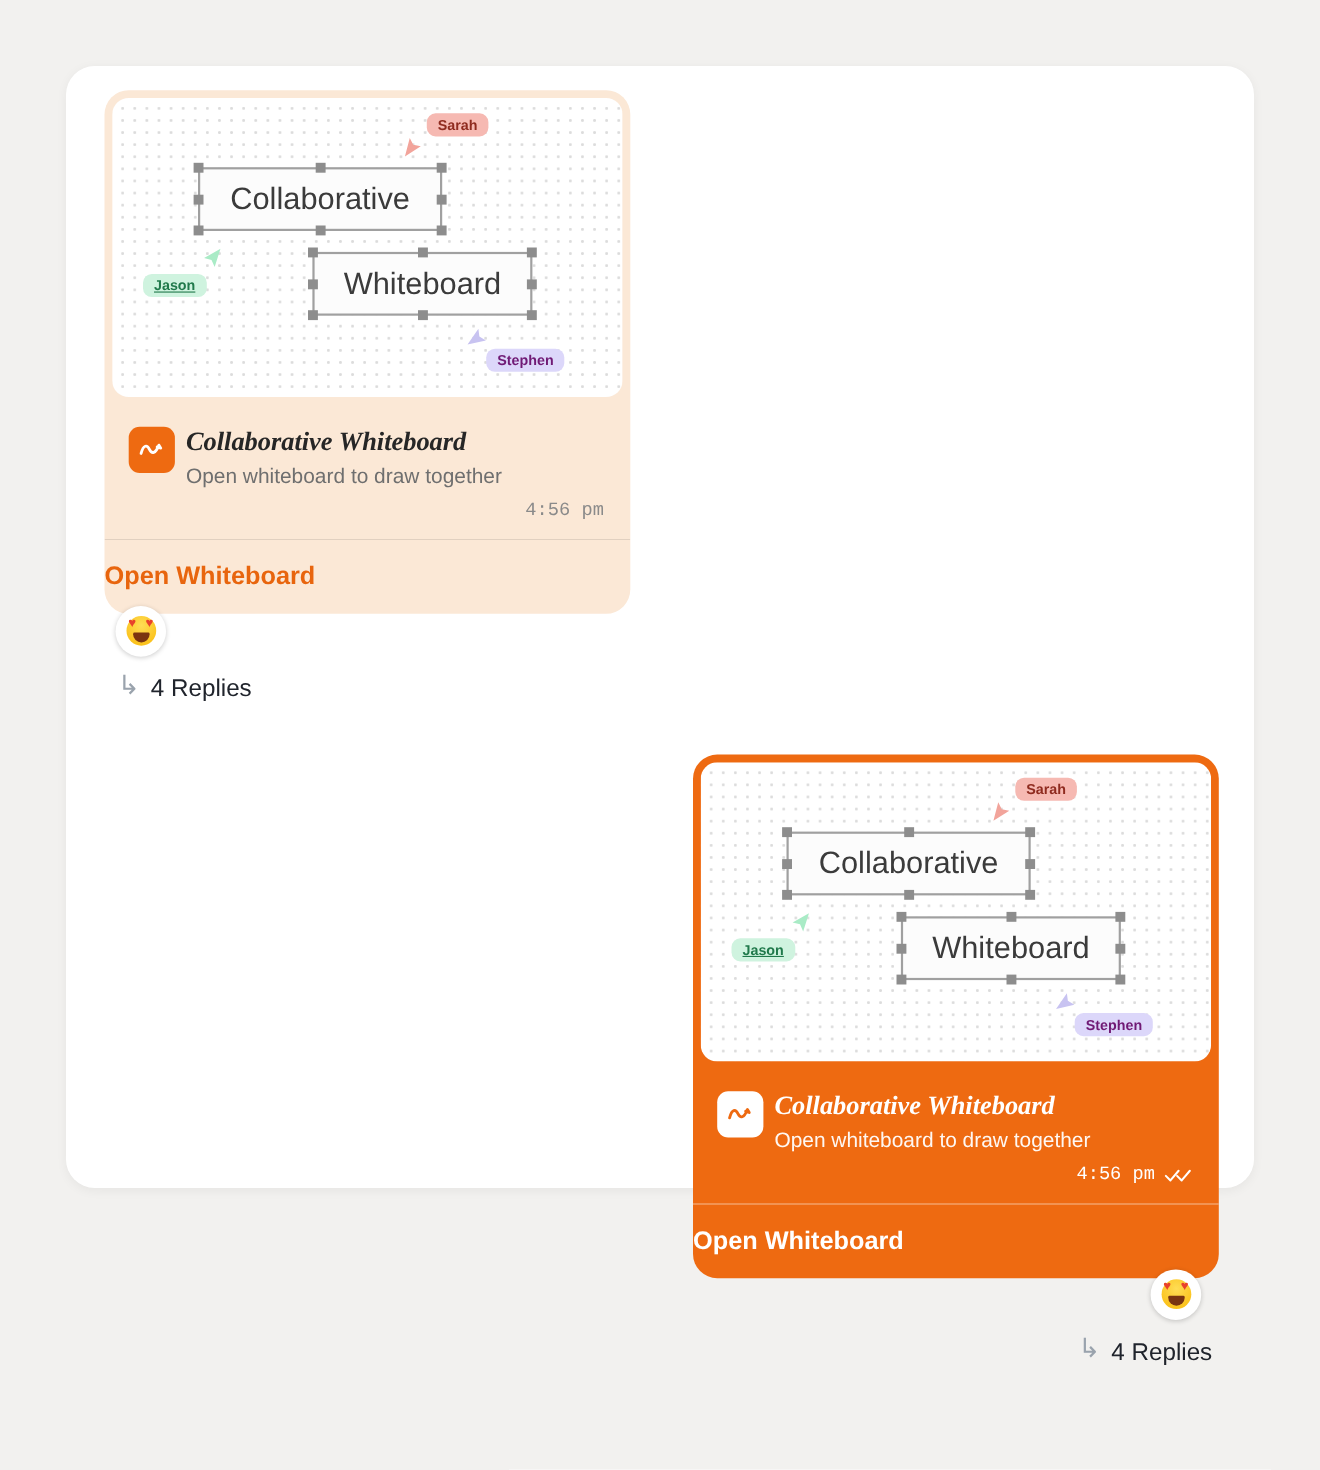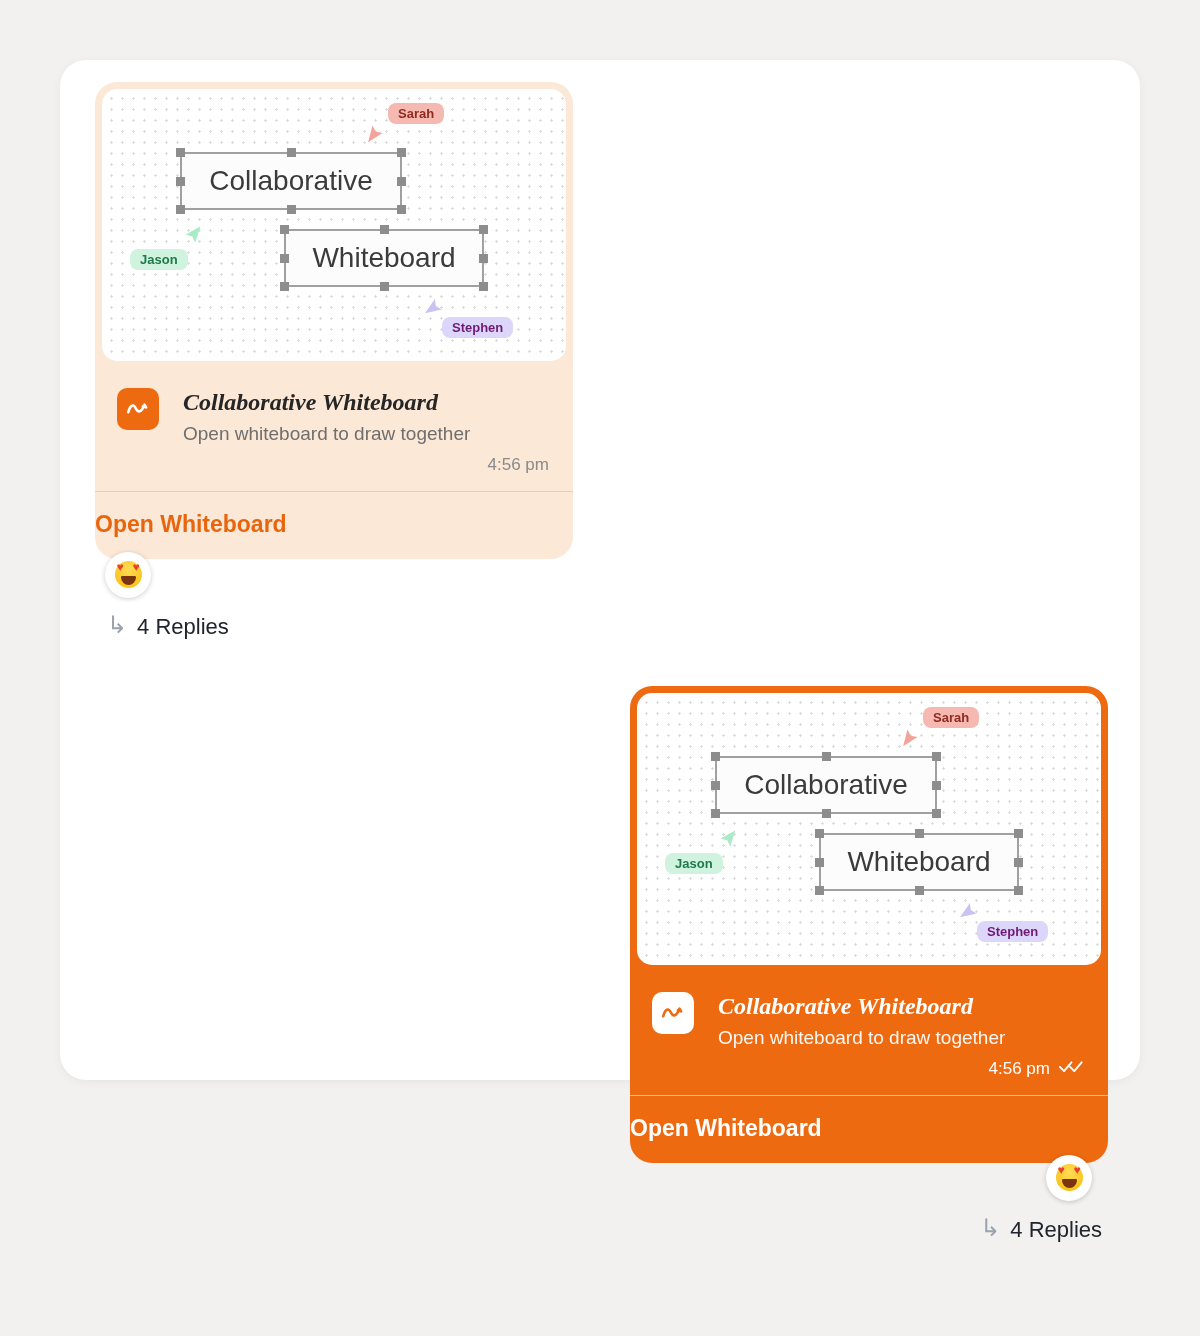--- a/index.html
+++ b/index.html
@@ -50,48 +50,48 @@
       linear-gradient(#8d8d8d,#8d8d8d) left bottom,
       linear-gradient(#8d8d8d,#8d8d8d) center bottom,
       linear-gradient(#8d8d8d,#8d8d8d) right bottom;
     background-size:9px 9px; background-repeat:no-repeat;
   }
   .pill {
     position:absolute; padding:4px 10px; border-radius:8px;
     font-size:13px; font-weight:bold; line-height:1;
   }
   .pill.sarah   { background:#f6b9b2; color:#8f2b1f; left:286px; top:14px; }
-  .pill.jason   { background:#cff3df; color:#20794b; left:28px;  top:160px; }
+  .pill.jason   { background:#cff3df; color:#20794b; left:28px;  top:160px;text-decoration:underline; }
   .pill.stephen { background:#dcd7fa; color:#701a75; left:340px; top:228px; }
   .ptr { position:absolute; width:22px; height:22px; }
   .ptr.sarah   { left:262px; top:32px;  transform:scaleY(-1) rotate(8deg); color:#f2a49b; }
   .ptr.jason   { left:80px;  top:136px; transform:scale(-1,1) rotate(5deg); color:#a9ebc6; }
   .ptr.stephen { left:322px; top:206px; transform:scaleY(-1) rotate(-12deg); color:#c8c3f1; }
 
   
-  .meta { display:flex; gap:24px; padding:20px 22px 0 22px; align-items:flex-start; }
+  .meta { display:flex; gap:10px; padding:20px 22px 0 22px; align-items:flex-start; }
   .app-icon {
     width:42px; height:42px; border-radius:10px; flex-shrink:0;
     display:flex; align-items:center; justify-content:center;
   }
   .msg.in  .app-icon { background:#ee6a11; color:#ffffff; }
   .msg.out .app-icon { background:#ffffff; color:#ee6a11; }
   .title {
     font-family:"Liberation Serif", serif;
     font-weight:bold; font-style:italic;
     font-size:24px; line-height:1.2;
   }
   .msg.in  .title { color:#262626; }
   .msg.out .title { color:#ffffff; }
   .subtitle { font-size:19px; margin-top:6px; }
   .msg.in  .subtitle { color:#6f6f6f; }
   .msg.out .subtitle { color:rgba(255,255,255,0.95); }
   .time-row {
-    display:flex; justify-content:flex-end; align-items:flex-start; gap:8px;
-    padding:10px 24px 16px 24px; font-size:17px;
+    display:flex; justify-content:flex-end; align-items:center; gap:8px;
+    padding:10px 24px 16px 24px; font-size:17px;font-family:Liberation Mono, monospace;
   }
   .msg.in  .time-row { color:#8a8a8a; }
   .msg.out .time-row { color:#ffffff; }
   .divider { height:0; border-top:1px solid rgba(0,0,0,0.10); }
   .msg.out .divider { border-top:1px solid rgba(255,255,255,0.55); }
   .open-btn {
     display:block; width:100%; border:none; background:transparent;
     padding:19px 0 21px 0; font-family:"Liberation Sans", sans-serif;
     font-size:23px; font-weight:bold; cursor:pointer; text-align:left;
   }

